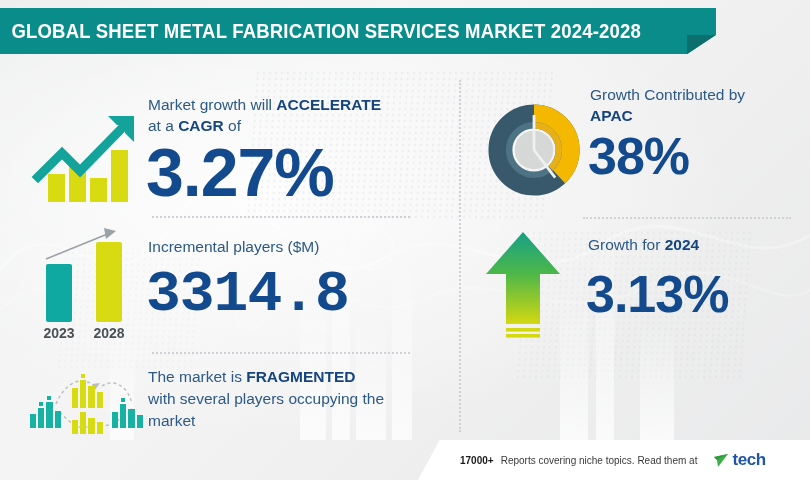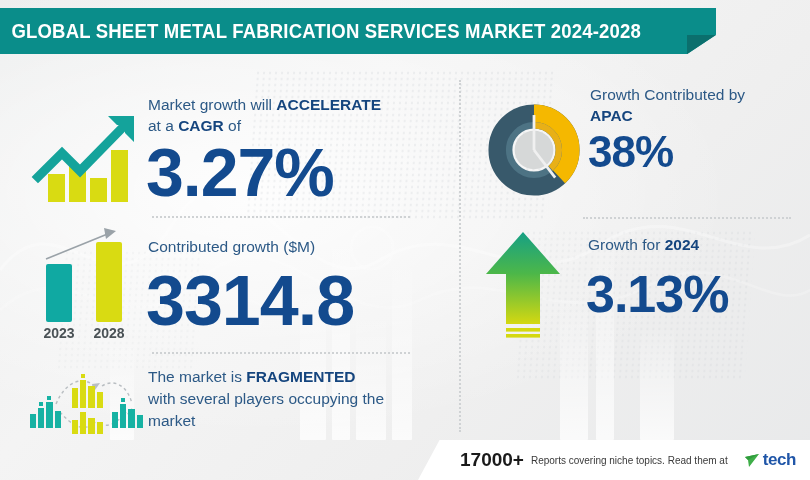--- a/index.html
+++ b/index.html
@@ -132,21 +132,21 @@
   }
   .footer-inner {
     display: flex;
     align-items: center;
     padding-left: 42px;
     white-space: nowrap;
   }
   .footer-count {
     color: #1a1a1a;
     font-weight: bold;
-    font-size: 19px;
+    font-size: 10px;
     margin-right: 7px;
   }
   .footer-text {
     color: #3a3a3a;
     font-size: 10px;
   }
   .footer-logo {
     display: flex;
     align-items: center;
     margin-left: 16px;
@@ -224,35 +224,35 @@
 
       <circle cx="50" cy="50" r="21" fill="#d6d8d8"></circle>
 
       <path d="M50,50 L50,12" stroke="#f0f0f0" stroke-width="3"></path>
       <path d="M50,50 L73,80" stroke="#f0f0f0" stroke-width="3"></path>
     </svg>
     <div class="stat-label" style="position:absolute;left:120px;top:6px;width:210px;">
       <span>Growth Contributed by</span><br>
       <b>APAC</b>
     </div>
-    <div class="stat-value" style="position:absolute;left:118px;top:52px;font-size:44px;">38%</div>
+    <div class="stat-value" style="position:absolute;left:118px;top:52px;font-size:52px;">38%</div>
   </div>
 
   <div class="stat" style="left:18px; top:224px; width:430px; height:126px;">
 
     <svg width="124" height="118" viewBox="0 0 124 118" style="position:absolute;left:6px;top:2px;">
       <path d="M22,33 L86,7" fill="none" stroke="#9aa2a8" stroke-width="1.6"></path>
       <path d="M80,2 L92,5 L82,13 Z" fill="#9aa2a8"></path>
       <rect x="22" y="38" width="26" height="58" rx="2" fill="#10a9a2"></rect>
       <rect x="72" y="16" width="26" height="80" rx="2" fill="#d9db12"></rect>
       <text x="35" y="112" font-family="Liberation Sans, sans-serif" font-size="14" font-weight="bold" fill="#4a5256" text-anchor="middle">2023</text>
       <text x="85" y="112" font-family="Liberation Sans, sans-serif" font-size="14" font-weight="bold" fill="#4a5256" text-anchor="middle">2028</text>
     </svg>
-    <div class="stat-label" style="position:absolute;left:130px;top:12px;width:300px;">Contributed growth ($M)</div>
-    <div class="stat-value" style="position:absolute;left:128px;top:42px;font-size:70px;">3314.8</div>
+    <div class="stat-label" style="position:absolute;left:130px;top:12px;width:300px;">Incremental players ($M)</div>
+    <div class="stat-value" style="position:absolute;left:128px;top:42px;font-size:58px;font-family:Liberation Mono, monospace;">3314.8</div>
   </div>
 
   <div class="stat" style="left:470px; top:224px; width:330px; height:126px;">
 
     <svg width="86" height="116" viewBox="0 0 86 116" style="position:absolute;left:10px;top:4px;">
       <defs>
         <linearGradient id="arrowGrad" x1="0" y1="0" x2="0" y2="1">
           <stop offset="0%" stop-color="#16a085"></stop>
           <stop offset="45%" stop-color="#4cb749"></stop>
           <stop offset="100%" stop-color="#d4d811"></stop>

